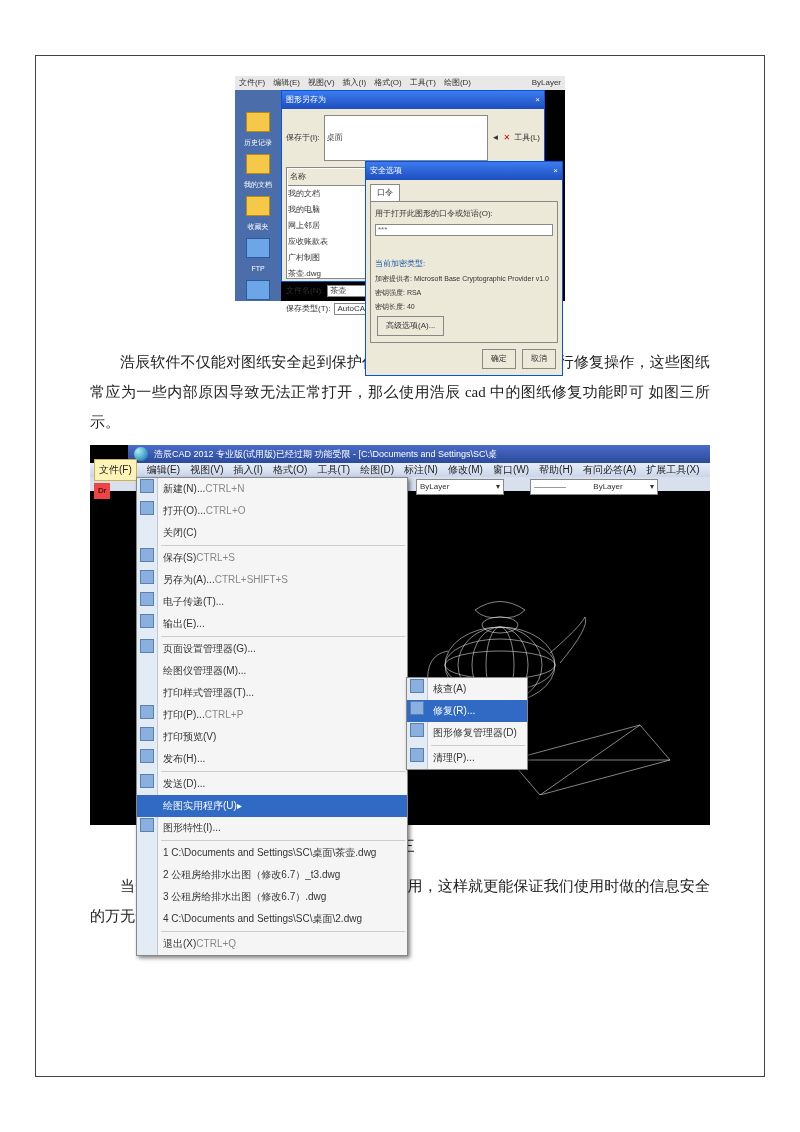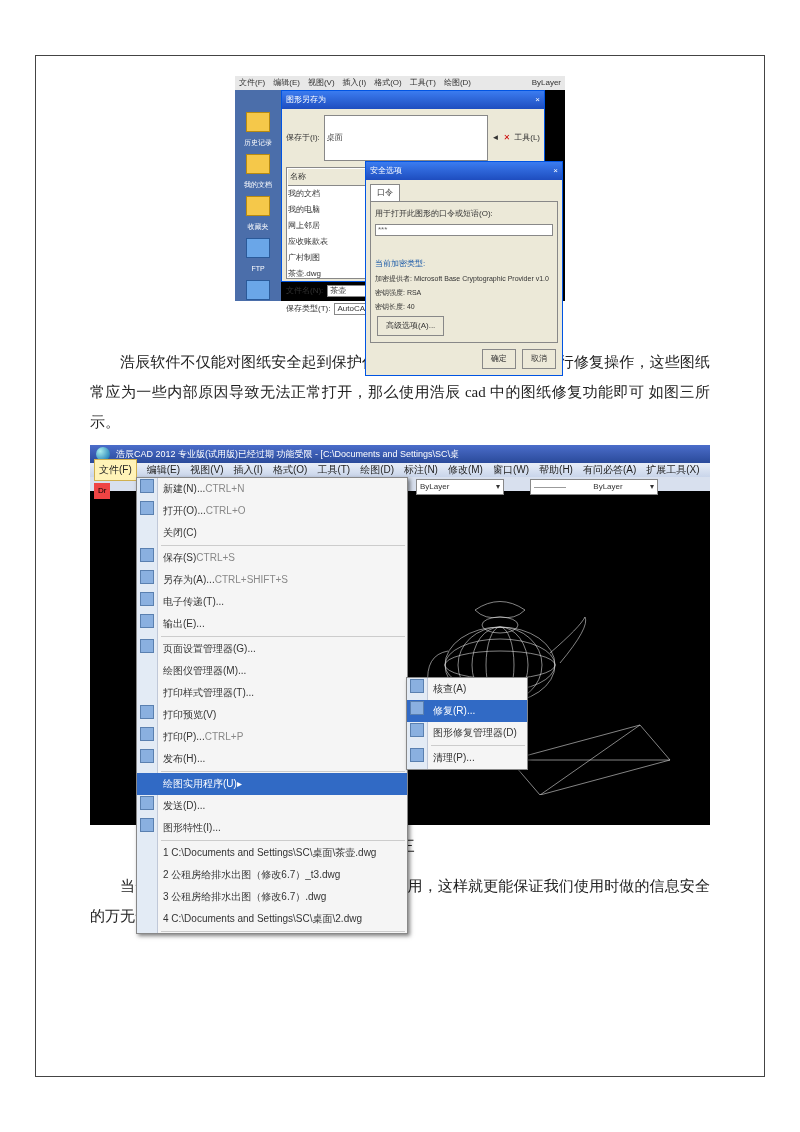--- a/index.html
+++ b/index.html
@@ -10,21 +10,21 @@
 .fig-wrap { display:flex; justify-content:center; margin:6px 0; }
 .fig2 { width:330px; height:225px; background:#000; font-size:8px; position:relative; font-family:Arial,"Microsoft YaHei",sans-serif; }
 .f2-tool { height:14px; background:#e8e8e8; color:#333; display:flex; gap:8px; padding:0 4px; align-items:center; }
 .f2-dlg { position:absolute; background:#ece9d8; border:1px solid #0054e3; }
 .f2-title { background:linear-gradient(#3b7cf0,#1e4dbf); color:#fff; padding:1px 4px; display:flex; justify-content:space-between; }
 .f2-body { padding:4px; color:#333; }
 .f2-inp { background:#fff; border:1px solid #888; height:10px; margin:2px 0; }
 .f2-btn { display:inline-block; background:#ece9d8; border:1px solid #888; padding:1px 8px; margin:2px; }
 .f2-side { position:absolute; left:0; top:14px; width:46px; bottom:0; background:#4b6eaa; color:#fff; font-size:7px; text-align:center; }
 .fig3 { width:620px; height:380px; background:#000; font-size:10px; position:relative; font-family:Arial,"Microsoft YaHei",sans-serif; color:#333; }
-.f3-titlebar { height:18px; background:linear-gradient(#4b6dca,#2a4a9a); color:#fff; font-size:9px; display:flex; align-items:center; padding-left:6px; white-space:nowrap; overflow:hidden; }
+.f3-titlebar { height:18px; background:linear-gradient(#4b6dca,#2a4a9a); color:#fff; font-size:9px; display:flex; align-items:center; padding-left:6px; white-space:nowrap; overflow:hidden;margin-left:38px; }
 .f3-menubar { height:14px; background:linear-gradient(#e8eef8,#c9d5ea); color:#222; display:flex; padding:0 4px; align-items:center; gap:10px; }
 .f3-menubar span:first-child { background:#fff3b8; border:1px solid #d0b050; padding:0 4px; }
 .f3-statusbar { height:14px; background:#d8e0ee; }
 .f3-tab { position:absolute; left:4px; top:38px; background:#ef4444; color:#000; font-size:8px; padding:0 4px; }
 .f3-menu { position:absolute; left:46px; top:32px; width:270px; background:#f5f5f5; border:1px solid #888; box-shadow:2px 2px 4px rgba(0,0,0,0.5); }
 .f3-icol { position:absolute; left:0; top:0; bottom:0; width:20px; background:#e3ebf5; border-right:1px solid #c0c8d8; }
 .f3-item { position:relative; padding:1px 6px 1px 26px; display:flex; white-space:nowrap; }
 .f3-item.sel { background:#316ac5; color:#fff; }
 .f3-item .sc { color:#888; }
 .f3-item.sel .sc { color:#fff; }
@@ -227,45 +227,45 @@
           <div class="f3-item">
             <span>绘图仪管理器(M)...</span>
             <span class="sc"></span>
           </div>
           <div class="f3-item">
             <span>打印样式管理器(T)...</span>
             <span class="sc"></span>
           </div>
           <div class="f3-item">
             <span class="f3-ico" style="background: rgb(138, 176, 224); border: 1px solid rgb(90, 128, 176);"></span>
-            <span>打印预览(V)</span>
-            <span class="sc"></span>
-          </div>
-          <div class="f3-item">
-            <span class="f3-ico" style="background: rgb(138, 176, 224); border: 1px solid rgb(90, 128, 176);"></span>
             <span>打印(P)...</span>
             <span class="sc">CTRL+P</span>
           </div>
           <div class="f3-item">
             <span class="f3-ico" style="background: rgb(138, 176, 224); border: 1px solid rgb(90, 128, 176);"></span>
+            <span>打印预览(V)</span>
+            <span class="sc"></span>
+          </div>
+          <div class="f3-item">
+            <span class="f3-ico" style="background: rgb(138, 176, 224); border: 1px solid rgb(90, 128, 176);"></span>
             <span>发布(H)...</span>
             <span class="sc"></span>
           </div>
           <div class="f3-sep"></div>
+          <div class="f3-item">
+            <span class="f3-ico" style="background: rgb(138, 176, 224); border: 1px solid rgb(90, 128, 176);"></span>
+            <span>发送(D)...</span>
+            <span class="sc"></span>
+          </div>
           <div class="f3-item sel">
             <span>绘图实用程序(U)</span>
             <span class="sc">▸</span>
           </div>
           <div class="f3-item">
             <span class="f3-ico" style="background: rgb(138, 176, 224); border: 1px solid rgb(90, 128, 176);"></span>
-            <span>发送(D)...</span>
-            <span class="sc"></span>
-          </div>
-          <div class="f3-item">
-            <span class="f3-ico" style="background: rgb(138, 176, 224); border: 1px solid rgb(90, 128, 176);"></span>
             <span>图形特性(I)...</span>
             <span class="sc"></span>
           </div>
           <div class="f3-sep"></div>
           <div class="f3-item">
             <span>1 C:\Documents and Settings\SC\桌面\茶壶.dwg</span>
             <span class="sc"></span>
           </div>
           <div class="f3-item">
             <span>2 公租房给排水出图（修改6.7）_t3.dwg</span>
@@ -273,20 +273,24 @@
           </div>
           <div class="f3-item">
             <span>3 公租房给排水出图（修改6.7）.dwg</span>
             <span class="sc"></span>
           </div>
           <div class="f3-item">
             <span>4 C:\Documents and Settings\SC\桌面\2.dwg</span>
             <span class="sc"></span>
           </div>
           <div class="f3-sep"></div>
+          <div class="f3-item">
+            <span>退出(X)</span>
+            <span class="sc">CTRL+Q</span>
+          </div>
         </div>
       <div class="f3-sub" id="sub-menu">
           <div class="f3-icol"></div>
           <div class="f3-item">
             <span class="f3-ico" style="background: rgb(138, 176, 224); border: 1px solid rgb(90, 128, 176);"></span>
             <span>核查(A)</span>
           </div>
           <div class="f3-item sel">
             <span class="f3-ico" style="background: rgb(138, 176, 224); border: 1px solid rgb(90, 128, 176);"></span>
             <span>修复(R)...</span>

